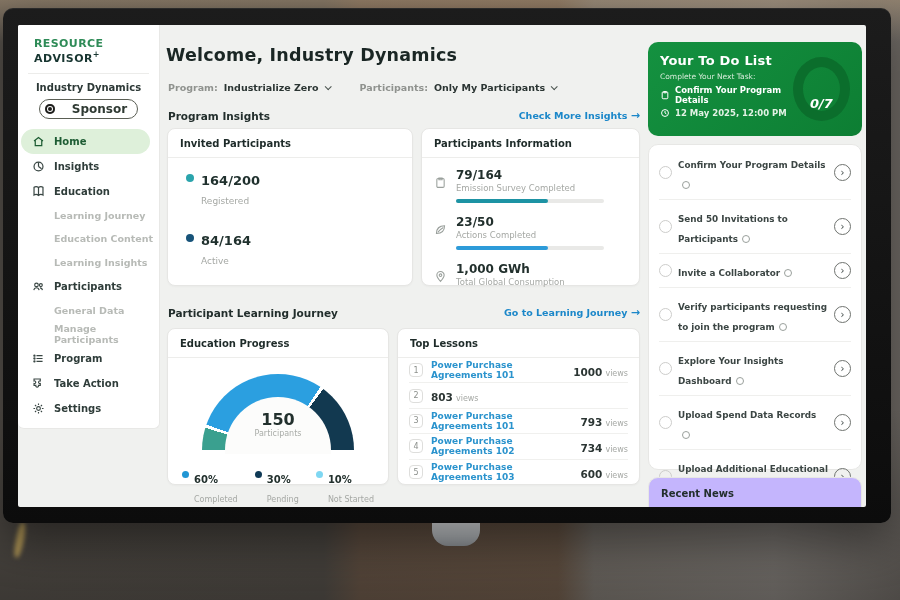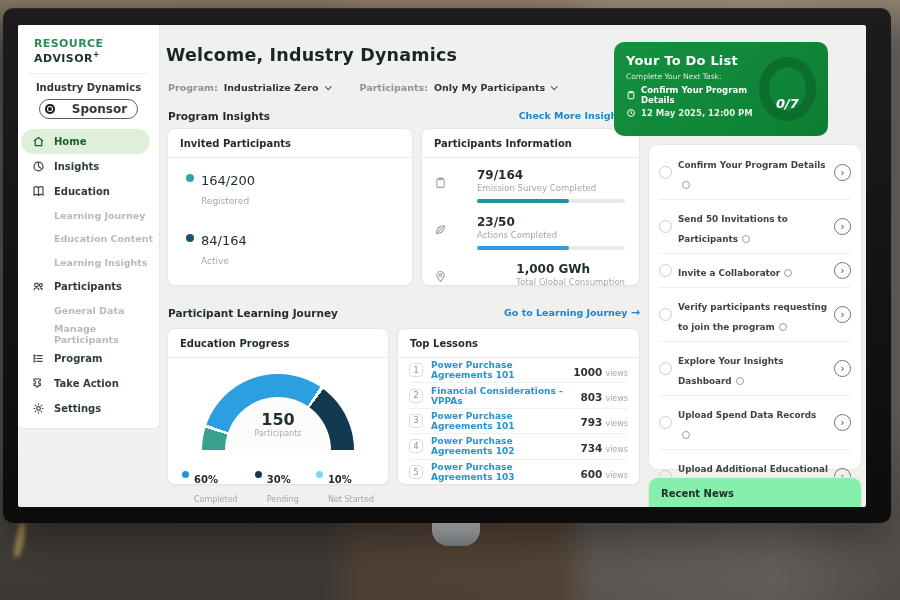--- a/index.html
+++ b/index.html
@@ -65,25 +65,25 @@
   .donut::before { content:""; position:absolute; inset:11px; border-radius:50%; background:#fff; }
   .donut-in { position:absolute; inset:15px; border-radius:50%;
     background:conic-gradient(#175379 0 51%, #ededeb 51% 100%); }
   .donut-in::before { content:""; position:absolute; inset:9px; border-radius:50%; background:#fff; }
   .donut-c { position:absolute; inset:0; display:flex; flex-direction:column; align-items:center; justify-content:center; text-align:center; }
   .donut-c .v { font-size:11px; font-weight:700; color:#22302d; }
   .donut-c .l { font-size:6.5px; color:#a6a9a5; width:56px; line-height:1.3; }
   .legend-col { display:flex; flex-direction:column; gap:22px; }
   .leg { display:flex; gap:7px; }
   .leg .dot { width:8px; height:8px; border-radius:50%; margin-top:4px; }
-  .leg .v { font-size:13px; font-weight:400; color:#20312e; }
+  .leg .v { font-size:13px; font-weight:700; color:#20312e; }
   .leg .l { font-size:9px; color:#a5a8a4; margin-top:1px; }
 
   
-  .stat { display:flex; gap:9px; padding:10px 14px 2px 12px;justify-content:space-between; }
+  .stat { display:flex; gap:9px; padding:10px 14px 2px 12px; }
   .stat svg { width:13px; height:13px; stroke:#9aa09c; margin-top:8px; flex:none; }
   .stat .v { font-size:12px; font-weight:700; color:#22302d; }
   .stat .l { font-size:8.5px; color:#a5a8a4; margin:1px 0 6px; }
   .bar { width:148px; height:4px; border-radius:3px; background:#e9e9e7; }
   .bar i { display:block; height:4px; border-radius:3px; }
 
   
   .gauge-box { position:relative; width:152px; height:80px; margin:16px auto 0; overflow:hidden; }
   .gauge { position:absolute; left:0; top:0; width:152px; height:152px; border-radius:50%;
     background:conic-gradient(from 270deg, #3aa08f 0deg 17deg, #fff 17deg 19.5deg, #2b9fe0 19.5deg 124deg, #fff 124deg 126.5deg, #123950 126.5deg 180deg, transparent 180deg 360deg); }
@@ -100,21 +100,21 @@
   
   .lesson { display:flex; align-items:center; gap:8px; height:25.4px; margin:0 11px; border-bottom:1px solid #f0f0ee; }
   .lesson:last-child { border-bottom:none; }
   .rank { width:14px; height:14px; border:1px solid #dededc; border-radius:4px; font-size:8px; color:#8b8f8b;
     display:flex; align-items:center; justify-content:center; flex:none; }
   .ltitle { flex:1; font-size:9px; font-weight:700; color:#2a93cd; cursor:pointer; }
   .views { font-size:10.5px; font-weight:700; color:#2b3533; }
   .views-l { font-size:8px; color:#a5a8a4; margin-left:3px; }
 
   
-  .todo-hero { left:596px; top:17px; width:214px; height:94px; position:absolute;
+  .todo-hero { left:630px; top:17px; width:214px; height:94px; position:absolute;
     background:linear-gradient(135deg,#149140,#0d7e33); border-radius:10px; padding:11px 12px; display:flex; justify-content:space-between; }
   .th-left { color:#fff; }
   .th-title { font-size:13px; font-weight:700; letter-spacing:.2px; }
   .th-sub { font-size:7.5px; color:#d6ecd9; margin:4px 0 4px; }
   .th-task, .th-due { display:flex; align-items:center; gap:5px; font-size:8.5px; font-weight:700; margin-top:3px; }
   .th-due { font-weight:600; color:#e3f2e5; }
   .th-task svg, .th-due svg { width:10px; height:10px; stroke:#fff; flex:none; }
   .ring { width:64px; height:64px; border-radius:50%; border:10px solid #0b6e2c; align-self:center;
     display:flex; align-items:flex-end; justify-content:center; }
   .ring span { font-size:13px; font-weight:700; font-style:italic; color:#fff; }
@@ -123,21 +123,21 @@
   .todo-card { left:630px; top:119px; width:214px; height:326px; position:absolute; background:#fff;
     border:1px solid #e7e7e5; border-radius:10px; padding:1px 10px; display:flex; flex-direction:column; }
   .trow { display:flex; align-items:center; gap:6px; padding:6.5px 0; border-bottom:1px solid #efefed; }
   .tchk { width:13px; height:13px; border:1.6px solid #cdcdcb; border-radius:50%; flex:none; cursor:pointer; }
   .tlabel-wrap { flex:1; line-height:1.25; }
   .tlabel { font-size:8.8px; font-weight:700; color:#3c4644; }
   .info-ic { display:inline-block; width:8px; height:8px; border:1px solid #9aa09c; border-radius:50%; margin-left:4px; vertical-align:-1px; }
   .chev { width:17px; height:17px; border:1.6px solid #6f736f; border-radius:50%; flex:none; cursor:pointer;
     display:flex; align-items:center; justify-content:center; font-size:10px; color:#3c4644; padding-bottom:1px; }
 
-  .news { left:630px; top:452px; width:214px; height:34px; position:absolute; background:#86efac;
+  .news { left:630px; top:452px; width:214px; height:34px; position:absolute; background:#c4b5fd;
     border:1px solid #e7e7e5; border-radius:10px 10px 0 0; padding:10px 12px; font-size:10px; font-weight:700; color:#222e2c; }
 </style>
 </head>
 <body>
 
 <div class="bg"></div>
 <div class="bg-blob"></div>
 <div class="stand"></div>
 
 <div class="monitor">
@@ -339,21 +339,20 @@
 
   <div class="card" style="left:379px;top:303px;width:243px;height:157px">
     <div class="card-h">Top Lessons</div>
     <div class="lesson">
       <span class="rank">1</span>
       <span class="ltitle">Power Purchase Agreements 101</span>
       <span><span class="views">1000</span><span class="views-l">views</span></span>
     </div>
     <div class="lesson">
       <span class="rank">2</span>
-      <span class="ltitle">Financial Considerations - VPPAs</span>
       <span><span class="views">803</span><span class="views-l">views</span></span>
     </div>
     <div class="lesson">
       <span class="rank">3</span>
       <span class="ltitle">Power Purchase Agreements 101</span>
       <span><span class="views">793</span><span class="views-l">views</span></span>
     </div>
     <div class="lesson">
       <span class="rank">4</span>
       <span class="ltitle">Power Purchase Agreements 102</span>

